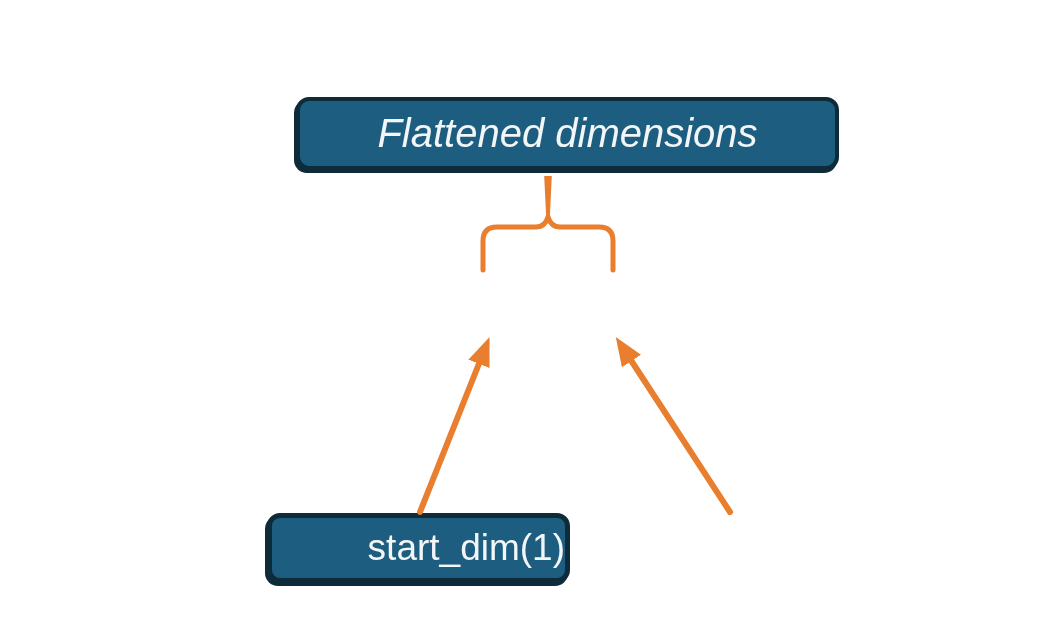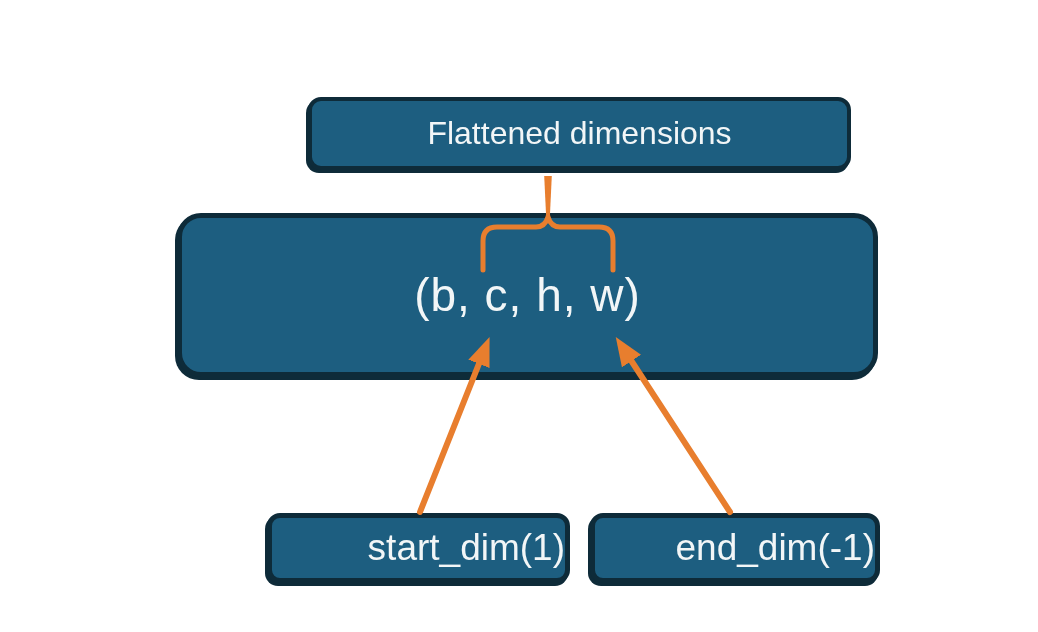--- a/index.html
+++ b/index.html
@@ -27,24 +27,25 @@
     border: 4px solid var(--node-border);
     box-shadow: -2px 3px 0 var(--node-border);
     color: var(--node-text);
     display: flex;
     align-items: center;
     justify-content: center;
     text-align: center;
     white-space: nowrap;
   }
   .node-flattened {
-    left: 308px; top: 97px;
+    left: 296px; top: 97px;
     width: 543px; height: 73px;
     border-radius: 13px;
-    font-size: 32px;
+    font-size: 40px;
+    font-style: italic;
   }
   .node-tensor {
     left: 177px; top: 213px;
     width: 701px; height: 164px;
     border-radius: 24px;
     border-width: 5px;
     font-size: 46px;
     letter-spacing: 1px;
   }
   .node-param {
@@ -75,31 +76,25 @@
 </style>
 </head>
 <body>
 
 <div class="canvas">
 
   <div class="node node-flattened">
     <span>Flattened dimensions</span>
   </div>
 
-  <div class="node node-tensor">
-    <span>(b, c, h, w)</span>
-  </div>
 
   <div class="node node-param node-start-dim">
     <span>start_dim(1)</span>
   </div>
 
-  <div class="node node-param node-end-dim">
-    <span>end_dim(-1)</span>
-  </div>
 
   <svg class="connector-layer" viewBox="0 0 1038 632" xmlns="http://www.w3.org/2000/svg">
     <defs>
       <marker id="arrowhead" markerUnits="strokeWidth" markerWidth="4.8" markerHeight="3.8" refX="3.2" refY="1.9" orient="auto">
         <path d="M0,0 L4.8,1.9 L0,3.8 Z" class="connector-fill"></path>
       </marker>
     </defs>
 
     <g>
       <polygon class="connector-fill" points="544.2,176 551.8,176 549.8,218 546.2,218"></polygon>

